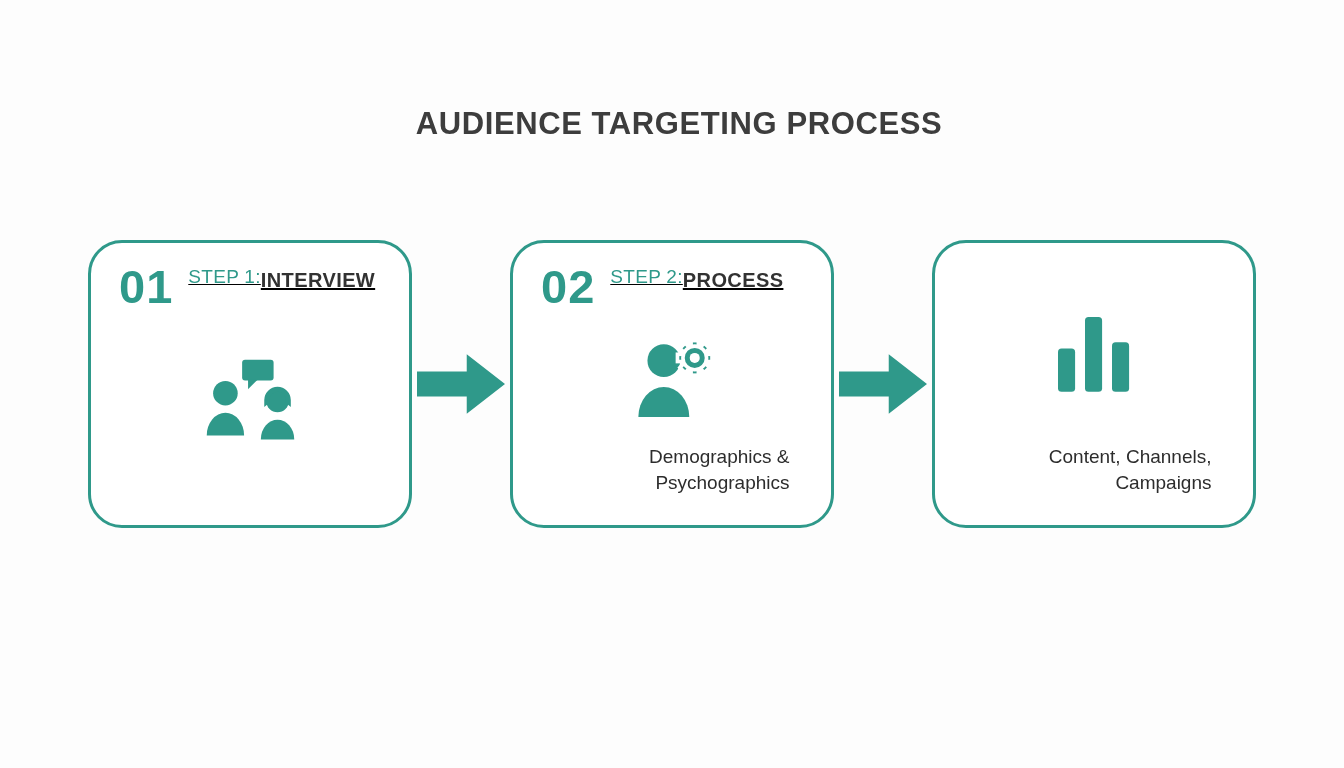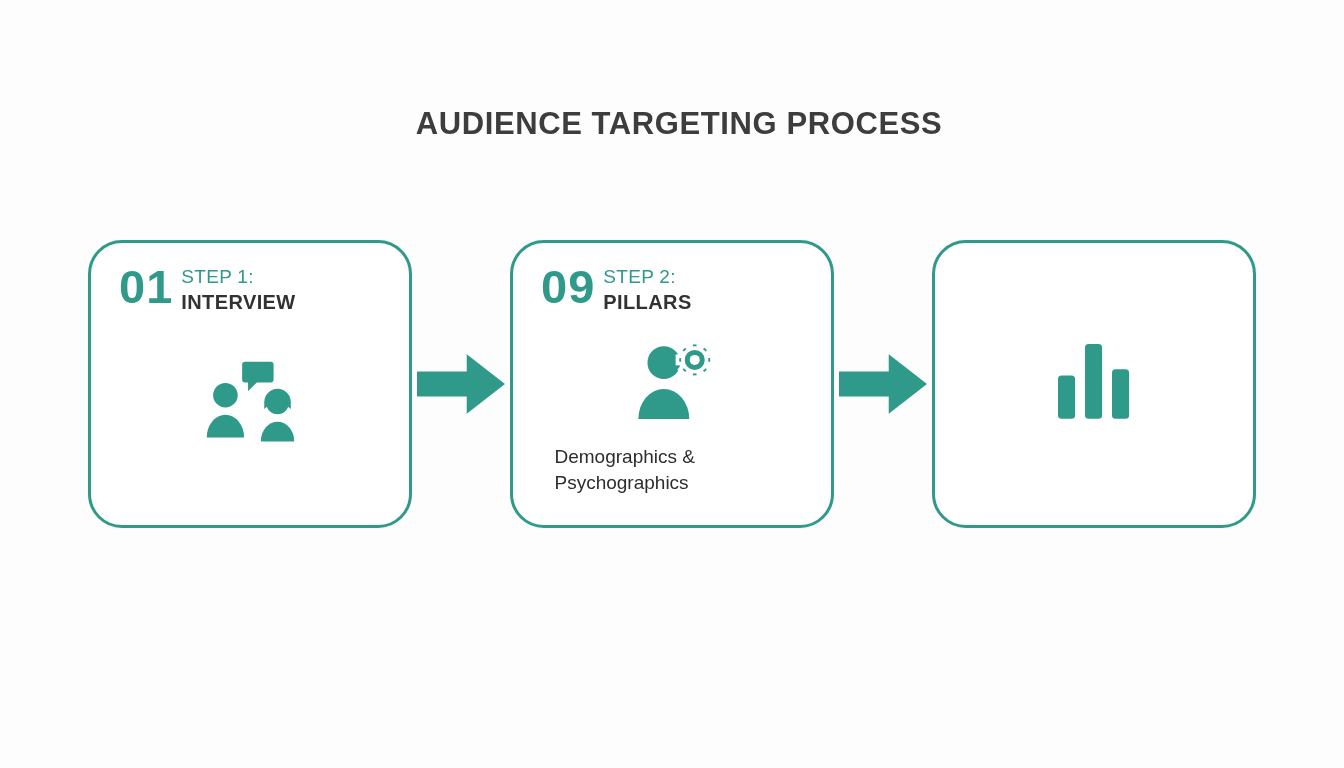--- a/index.html
+++ b/index.html
@@ -27,42 +27,42 @@
 
   .card {
     width: 324px; height: 288px;
     background: #ffffff;
     border: 3px solid var(--accent);
     border-radius: 34px;
     display: flex; flex-direction: column;
     padding: 22px 24px 28px 24px;
   }
 
-  .card-header { display: flex; align-items: flex-start; gap: 8px; padding-left: 4px; }
+  .card-header { display: flex; align-items: flex-start; gap: 15px; padding-left: 4px; }
   .step-number {
     font-size: 47px; font-weight: 700; line-height: 0.95;
     color: var(--accent); letter-spacing: 1px;
   }
-  .step-meta { display: flex; flex-direction: column; padding-top: 1px; }
+  .step-meta { display: flex; padding-top: 1px; text-decoration: underline; }
   .step-label {
     font-size: 19px; font-weight: 500; color: var(--accent);
     letter-spacing: 0.3px;
   }
   .step-name {
     font-size: 20px; font-weight: 700; color: #323232;
     letter-spacing: 0.4px; margin-top: 3px;
   }
 
   .icon-wrap {
     flex: 1; display: flex; align-items: center; justify-content: center;
     color: var(--accent);
   }
 
   .caption {
-    text-align: left; font-size: 19px; color: #2d2d2d;
+    text-align: right; font-size: 19px; color: #2d2d2d;
     line-height: 1.4; max-width: 235px; margin: 0 auto;
   }
 
   .arrow {
     flex-shrink: 0; width: 88px; height: 70px;
     color: var(--accent); margin: 0 4px;
   }
   .arrow svg { display: block; width: 100%; height: 100%; }
 </style>
 </head>
@@ -99,24 +99,24 @@
     </div>
 
     <div class="arrow">
       <svg viewBox="0 0 92 72" fill="currentColor" aria-hidden="true">
         <polygon points="0,23 52,23 52,5 92,36 52,67 52,49 0,49"></polygon>
       </svg>
     </div>
 
     <div class="card">
       <div class="card-header">
-        <div class="step-number">09</div>
+        <div class="step-number">02</div>
         <div class="step-meta">
           <div class="step-label">STEP 2:</div>
-          <div class="step-name">PILLARS</div>
+          <div class="step-name">PROCESS</div>
         </div>
       </div>
       <div class="icon-wrap">
         <svg width="100" height="96" viewBox="0 0 110 96" fill="currentColor" aria-hidden="true">
 
           <circle cx="46" cy="30" r="18"></circle>
           <path d="M18 92 A28 33 0 0 1 74 92 Z"></path>
 
           <g transform="translate(80,27)">
             <g stroke="#ffffff" stroke-width="4">
@@ -144,16 +144,17 @@
     </div>
 
     <div class="card">
       <div class="icon-wrap">
         <svg width="90" height="92" viewBox="0 0 100 92" fill="currentColor" aria-hidden="true">
           <rect x="10" y="40" width="19" height="48" rx="4"></rect>
           <rect x="40" y="5" width="19" height="83" rx="4"></rect>
           <rect x="70" y="33" width="19" height="55" rx="4"></rect>
         </svg>
       </div>
+      <div class="caption">Content, Channels, Campaigns</div>
     </div>
 
   </div>
 </div>
 
 </body></html>

